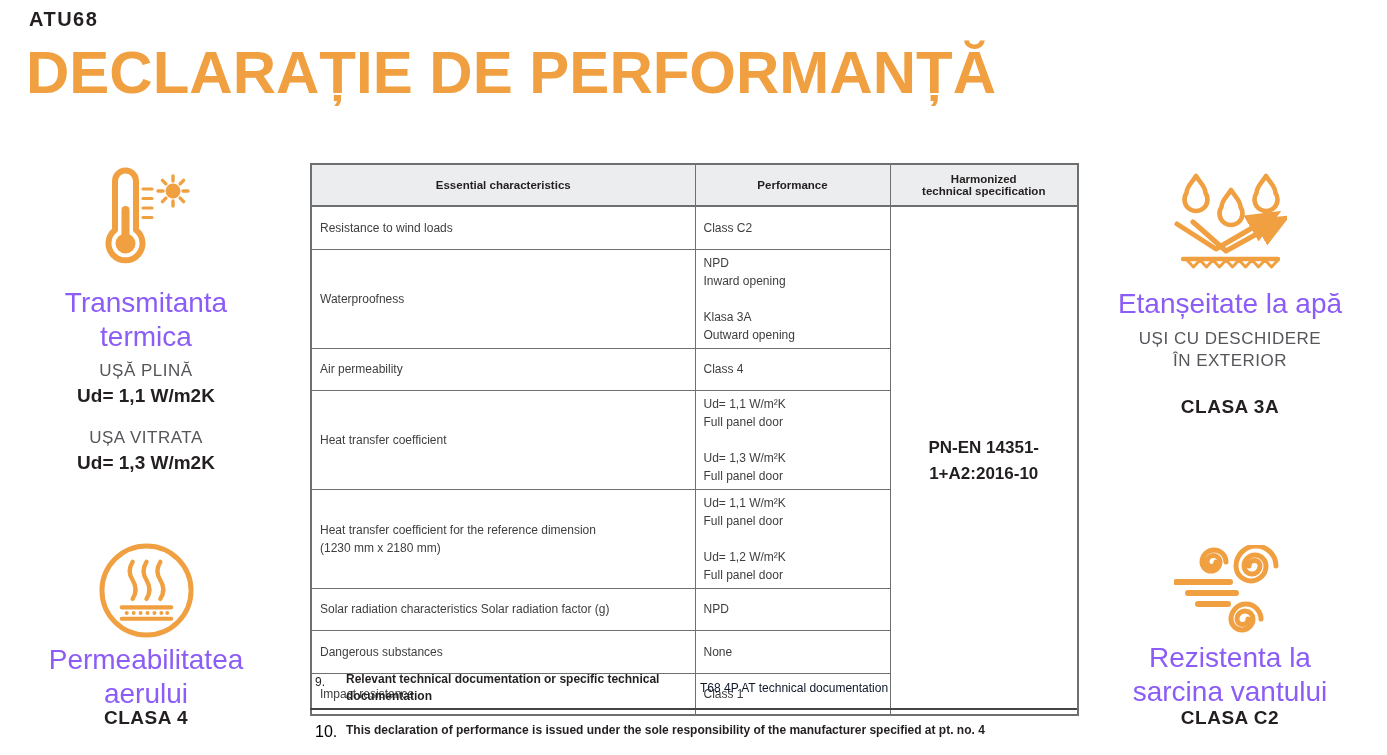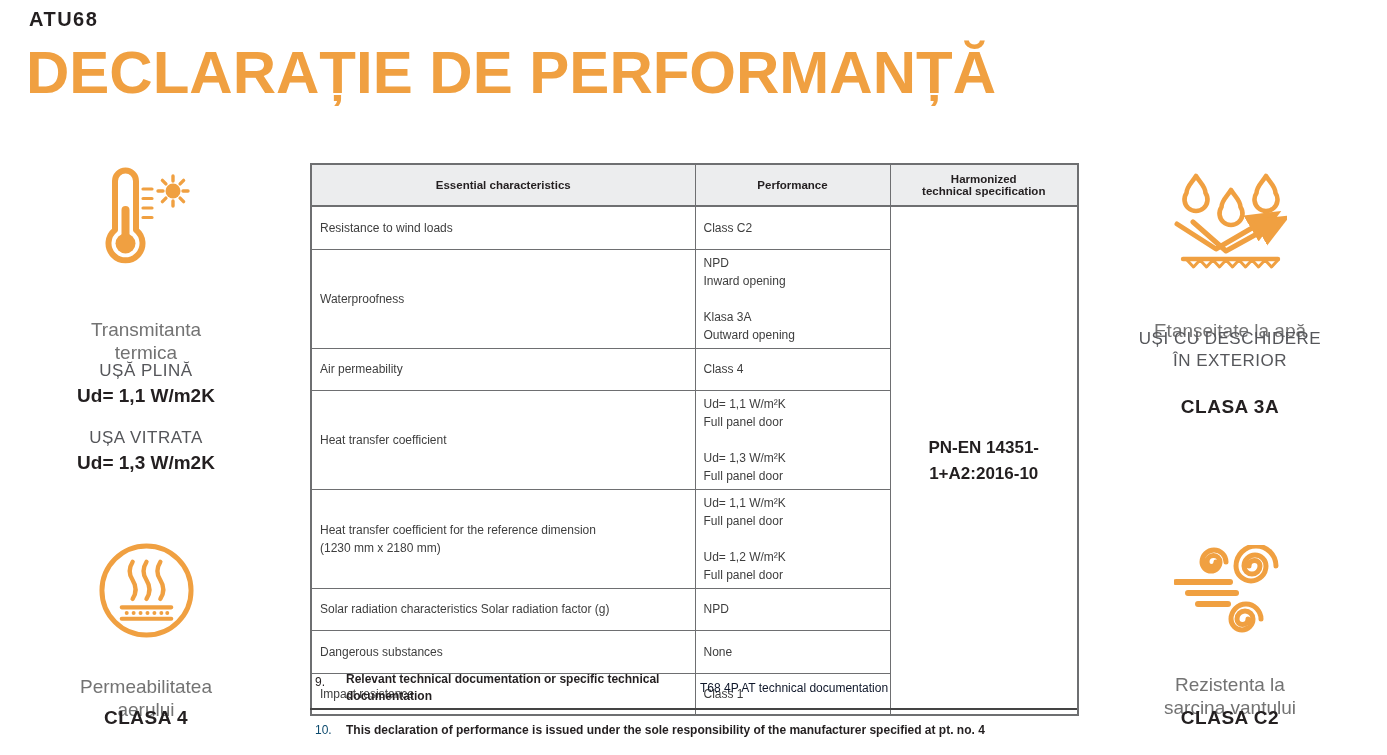--- a/index.html
+++ b/index.html
@@ -12,21 +12,21 @@
                   color:#231F20; letter-spacing:1.5px; }
   .page-title  { position:absolute; left:26px; top:38px; font-size:60px; font-weight:700;
                  color:#F0A041; letter-spacing:0px; white-space:nowrap; }
 
   
   .col { position:absolute; width:256px; top:0; height:755px; }
   .col.left  { left:18px; }
   .col.right { left:1102px; }
   .col > div { position:absolute; width:100%; text-align:center; }
   .icon-box  { line-height:0; }
-  .panel-title { font-size:19px; line-height:1.22; color:#737373; white-space:pre-line;margin-top:32px; }
+  .panel-title { font-size:28px; line-height:1.22; color:#8b5cf6; white-space:pre-line; }
   .sub-label { font-size:17px; color:#55565A; letter-spacing:0.5px; white-space:pre-line; line-height:1.3; }
   .sub-value { font-size:19px; font-weight:700; color:#231F20; }
   .class-value { font-size:19px; font-weight:700; color:#231F20; letter-spacing:0.5px; }
 
   
   .table-wrap { position:absolute; left:310px; top:163px; width:767px; }
   table { border-collapse:collapse; table-layout:fixed; width:767px;
           border:2px solid #6E6F71; }
   col.c1 { width:384px; } col.c2 { width:195px; } col.c3 { width:188px; }
   th { background:#ECEDEE; font-size:11.5px; font-weight:700; color:#231F20;
@@ -41,21 +41,21 @@
   
   .notes { position:absolute; left:310px; top:668px; width:767px; }
   .note9 { display:flex; min-height:42px; align-items:center;
            border-bottom:2px solid #444; }
   .note9 .num { width:36px; padding-left:5px; font-size:12px; color:#231F20;
                 align-self:flex-start; padding-top:7px; }
   .note9 .nlabel { width:352px; font-size:12px; font-weight:700; color:#231F20;
                    white-space:pre-line; line-height:1.4; }
   .note9 .nvalue { flex:1; font-size:12px; color:#0f172a; padding-left:2px; }
   .note10 { display:flex; padding-top:13px; }
-  .note10 .num { width:36px; padding-left:5px; font-size:12px; color:#0c4a6e; }
+  .note10 .num { width:36px; padding-left:5px; font-size:16px; color:#000000; }
   .note10 .nlabel10 { font-size:12px; font-weight:700; color:#231F20; }
 
   svg .st { stroke:#F0A041; fill:none; stroke-linecap:round; stroke-linejoin:round; }
   svg .fl { fill:#F0A041; }
 </style>
 </head>
 <body>
 
 <div class="page">
 

